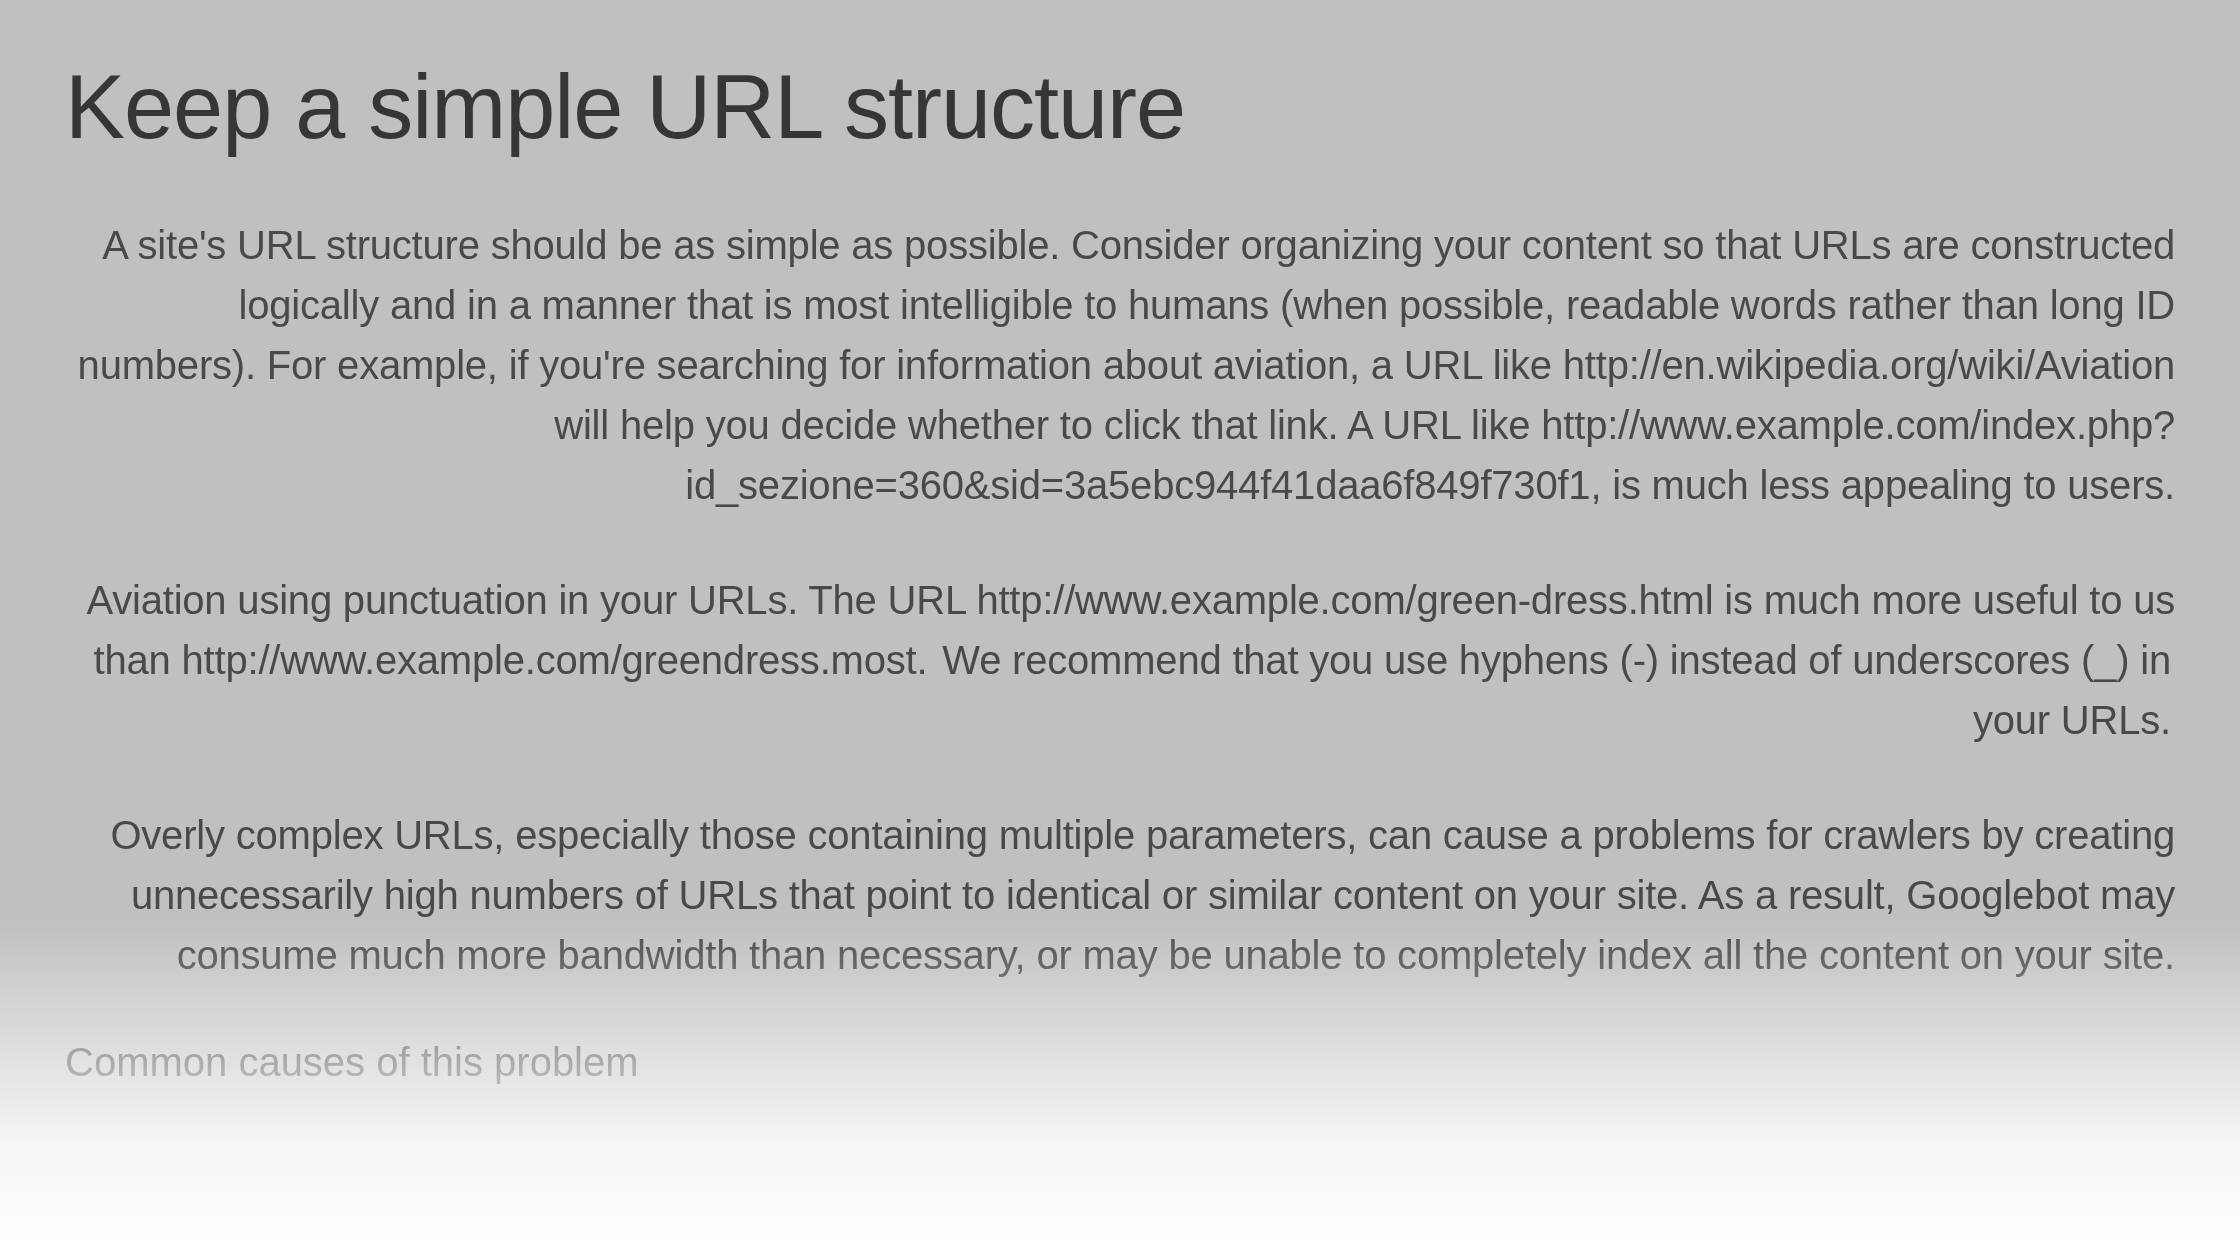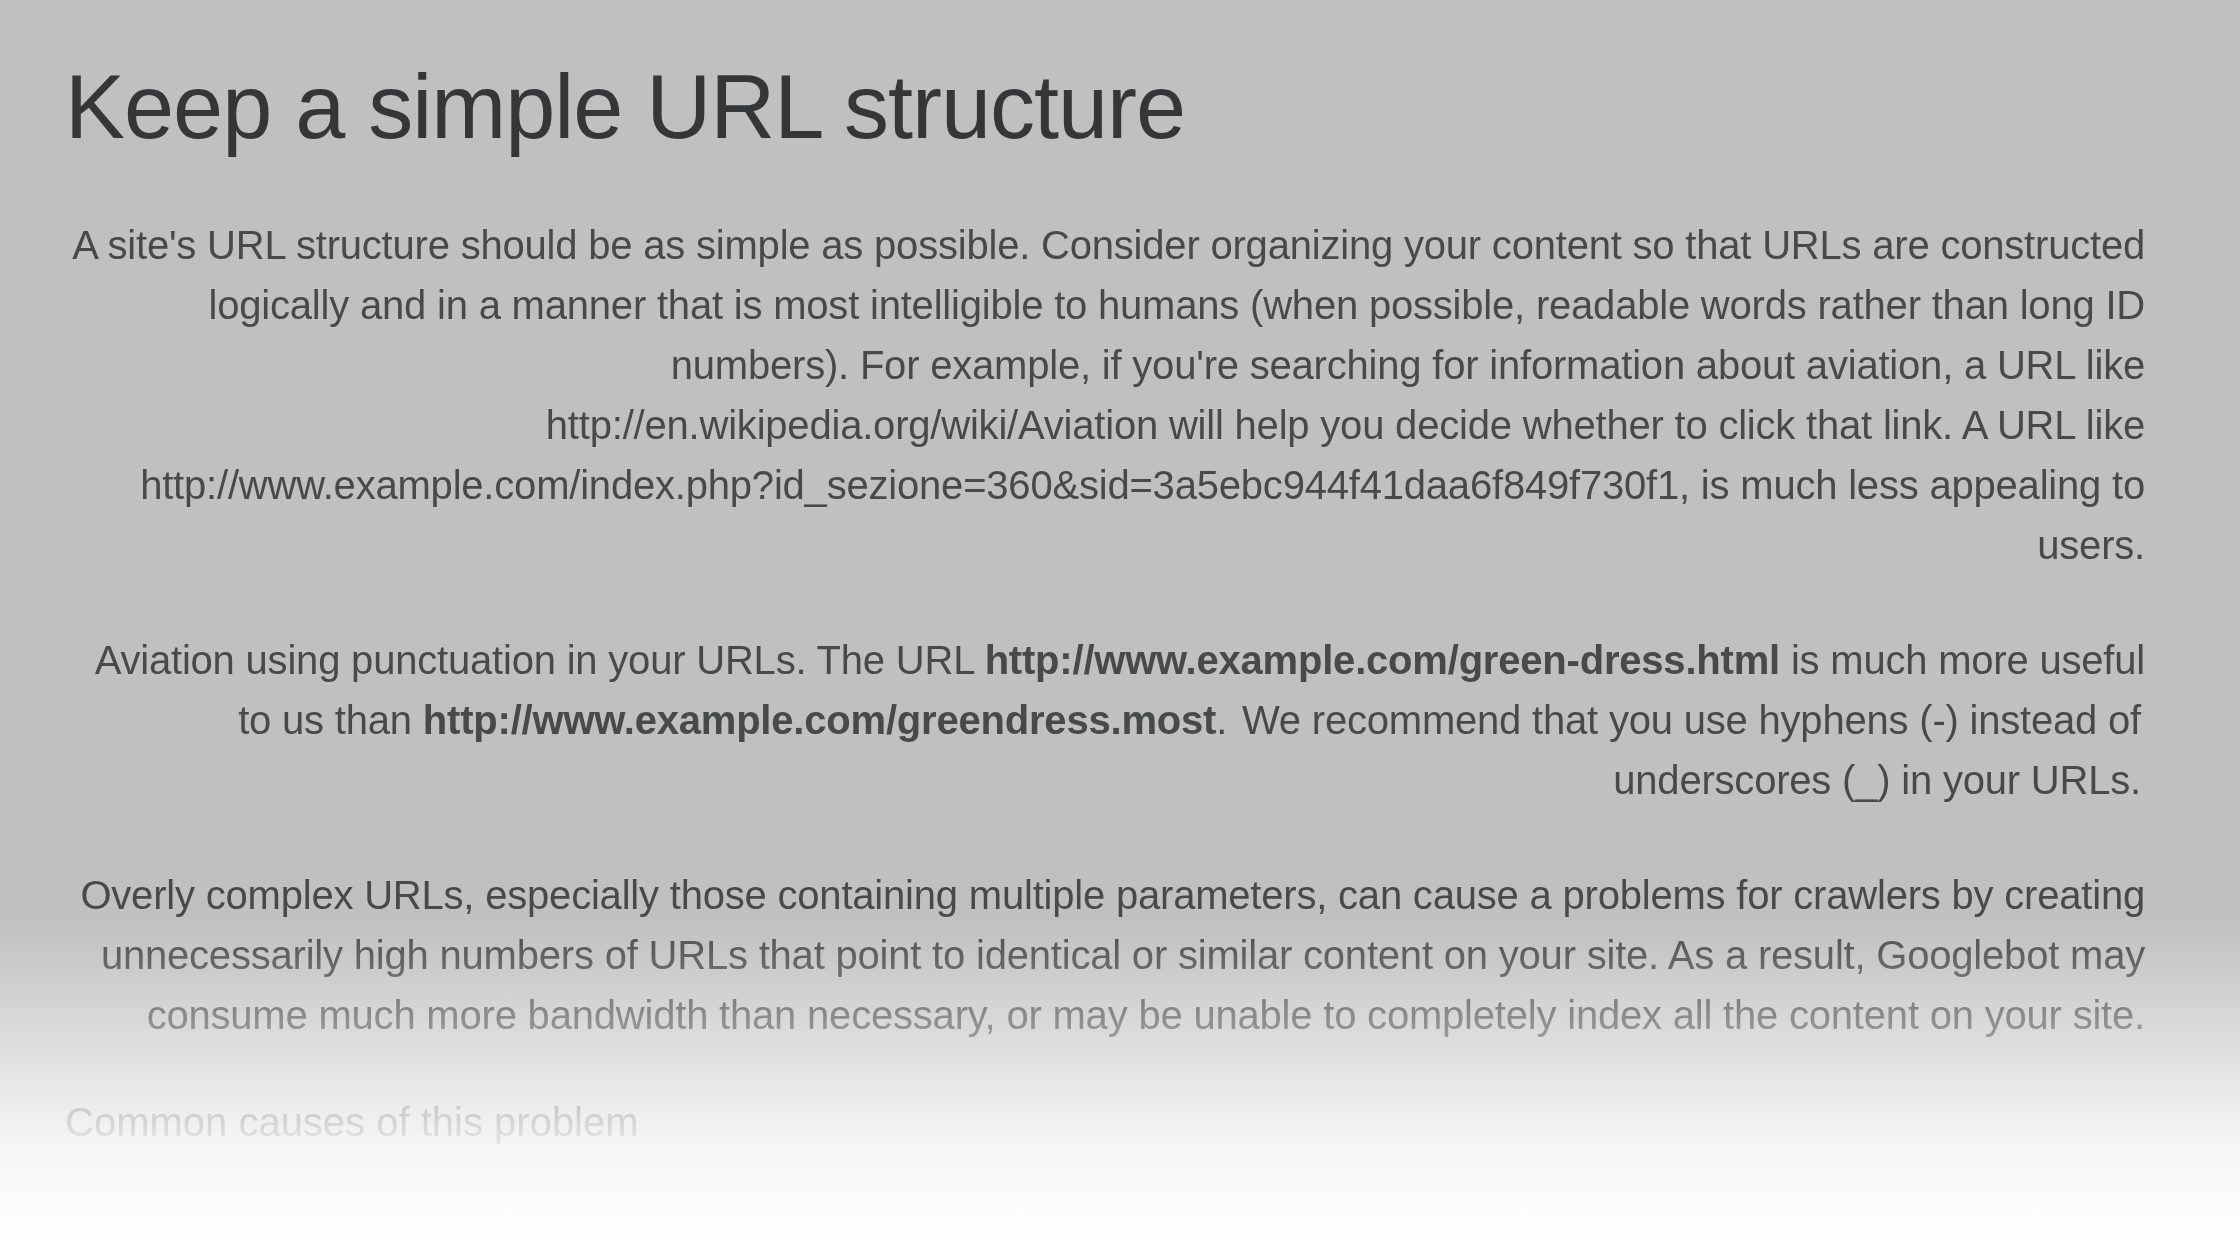--- a/index.html
+++ b/index.html
@@ -15,21 +15,21 @@
   
   .gray-overlay {
     position: absolute;
     left: 0; top: 0; right: 0; bottom: 0;
     background: rgba(90,90,90,0.38);
     pointer-events: none;
     z-index: 5;
   }
   .content {
     position: relative;
-    padding: 60px 95px 0 65px;
+    padding: 60px 65px 0 65px;
     box-sizing: border-box;
     color: #3c4043;
     z-index: 1;
   }
   h1.title {
     font-size: 90px;
     font-weight: 400;
     letter-spacing: -1px;
     color: #202124;
     margin: 0 0 60px 0;
@@ -38,21 +38,21 @@
   p.para {
     font-size: 40px;
     line-height: 1.5;
     color: #3c4043;
     margin: 0 0 55px 0;
     font-weight: 400;
     letter-spacing: -0.2px;
     text-align: right;
   }
   p.para .bold {
-    font-weight: 700;
+    font-weight: 400;
     color: #3c4043;
   }
   
   .hl {
     background: #ffffff;
     position: relative;
     z-index: 10;
     box-decoration-break: clone;
     -webkit-box-decoration-break: clone;
     padding: 3px 4px;

